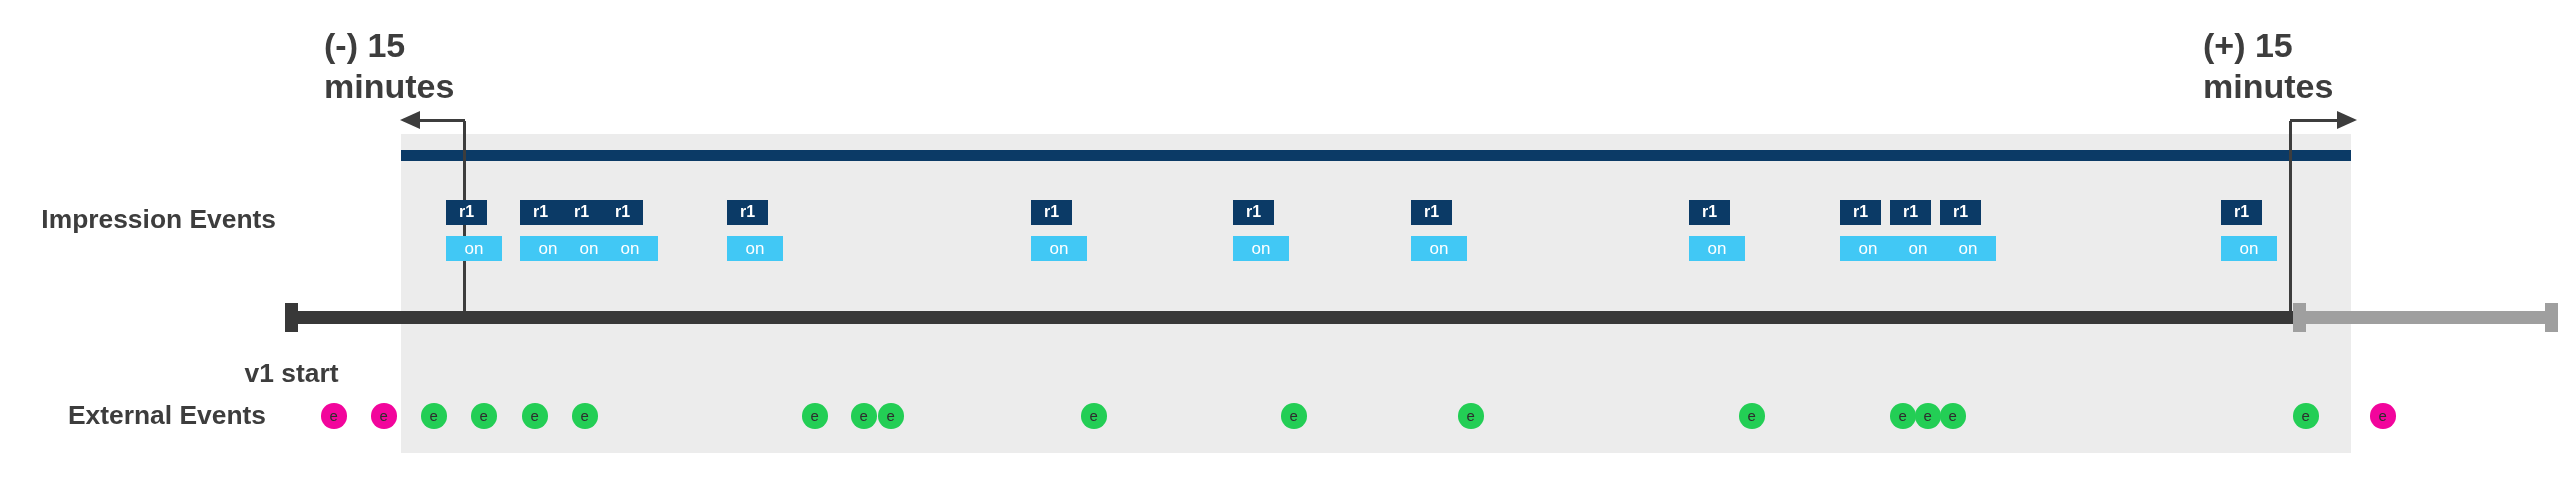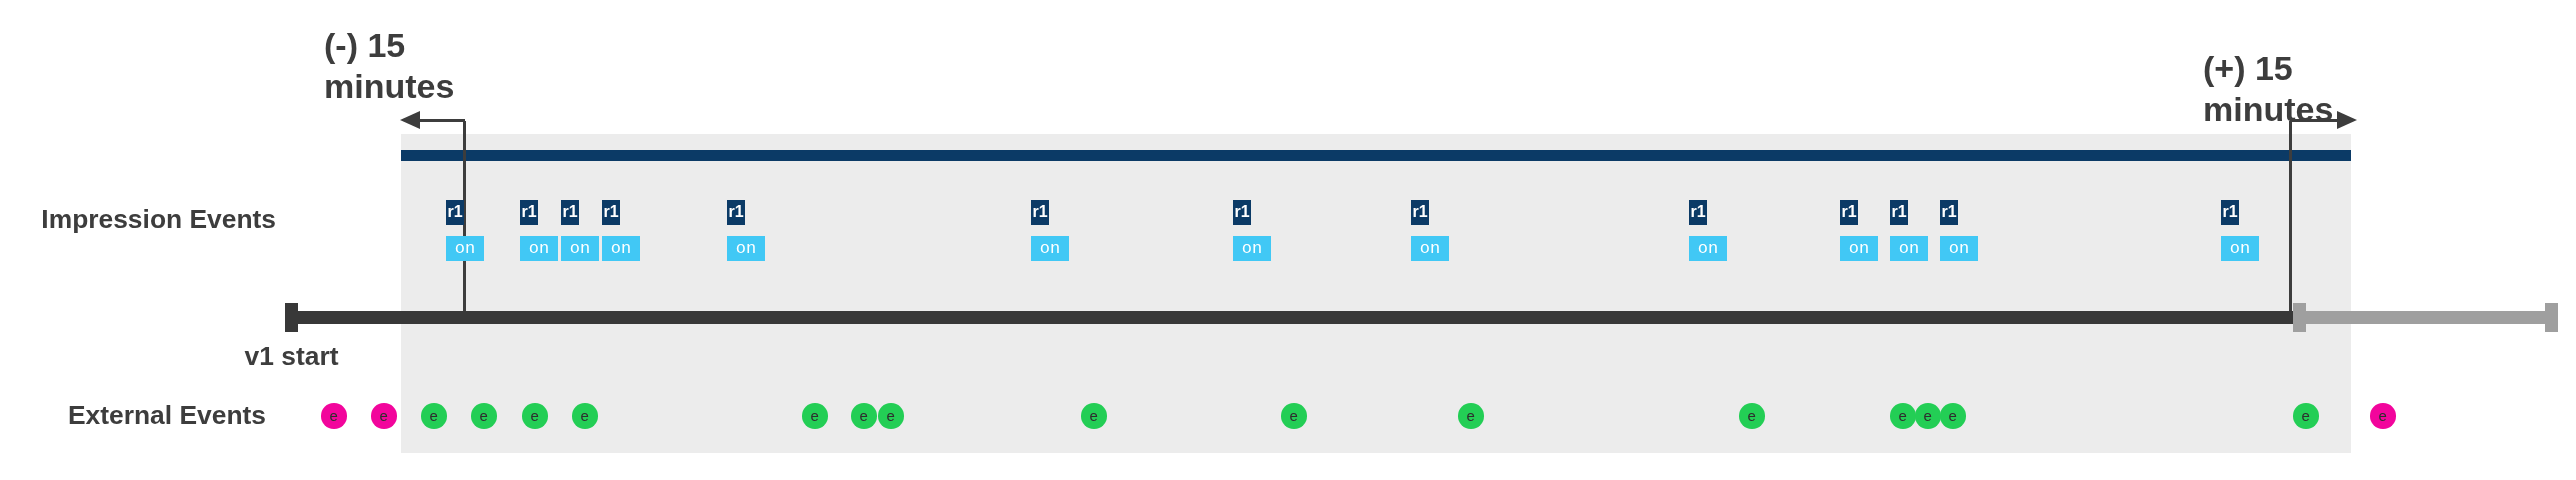--- a/index.html
+++ b/index.html
@@ -33,21 +33,21 @@
   .note {
     position: absolute;
     width: 226px; top: 24.5px;
     text-align: left;
     font-size: 34px; font-weight: bold;
     line-height: 41px;
     color: var(--dark);
     z-index: 6;
   }
   .note-left  { left: 324px; }
-  .note-right { left: 2203px; margin-top: 23px; }
+  .note-right { left: 2203px; }
 
   .hline {
     position: absolute; top: 119px; height: 2.8px;
     background: var(--dark); z-index: 3;
   }
   .hline-left  { left: 413px;  width: 52px; }
   .hline-right { left: 2290px; width: 52px; }
 
   .vline {
     position: absolute; top: 121px; width: 2.8px; height: 192px;
@@ -100,39 +100,39 @@
   .tick-v1  { left: 285px;  background: var(--timeline-dark); }
   .tick-v2  { left: 2293px; background: var(--timeline-gray); }
   .tick-end { left: 2545px; background: var(--timeline-gray); }
 
   .start-label {
     position: absolute; top: 341px; width: 189px;
     text-align: center;
     font-size: 26.4px; font-weight: bold;
     color: var(--dark); z-index: 6;
   }
-  .start-label-v1 { left: 197px; }
+  .start-label-v1 { left: 197px; margin-top: 17px; }
   .start-label-v2 { left: 2205px; }
 
   
   .imp {
     position: absolute; top: 200px; width: 38px; z-index: 5;
   }
   .imp .r1 {
-    width: 18px; height: 24.5px;
+    width: 41px; height: 24.5px;
     background: var(--r1-box);
     color: #ffffff; font-size: 16px; font-weight: bold;
     line-height: 24.5px; text-align: center;
   }
   .imp .on {
     margin-top: 11.3px;
-    width: 38px; height: 25.5px;
+    width: 56px; height: 25.5px;
     background: var(--on-box);
     color: #ffffff; font-size: 17px;
-    line-height: 25.5px; text-align: center; font-family: Liberation Mono, monospace;
+    line-height: 25.5px; text-align: center;
   }
 
   
   .dot {
     position: absolute; top: 403px;
     width: 25.5px; height: 25.5px;
     border-radius: 50%;
     color: #2e2e2e; font-size: 15px;
     line-height: 25.5px; text-align: center;
     z-index: 5;

